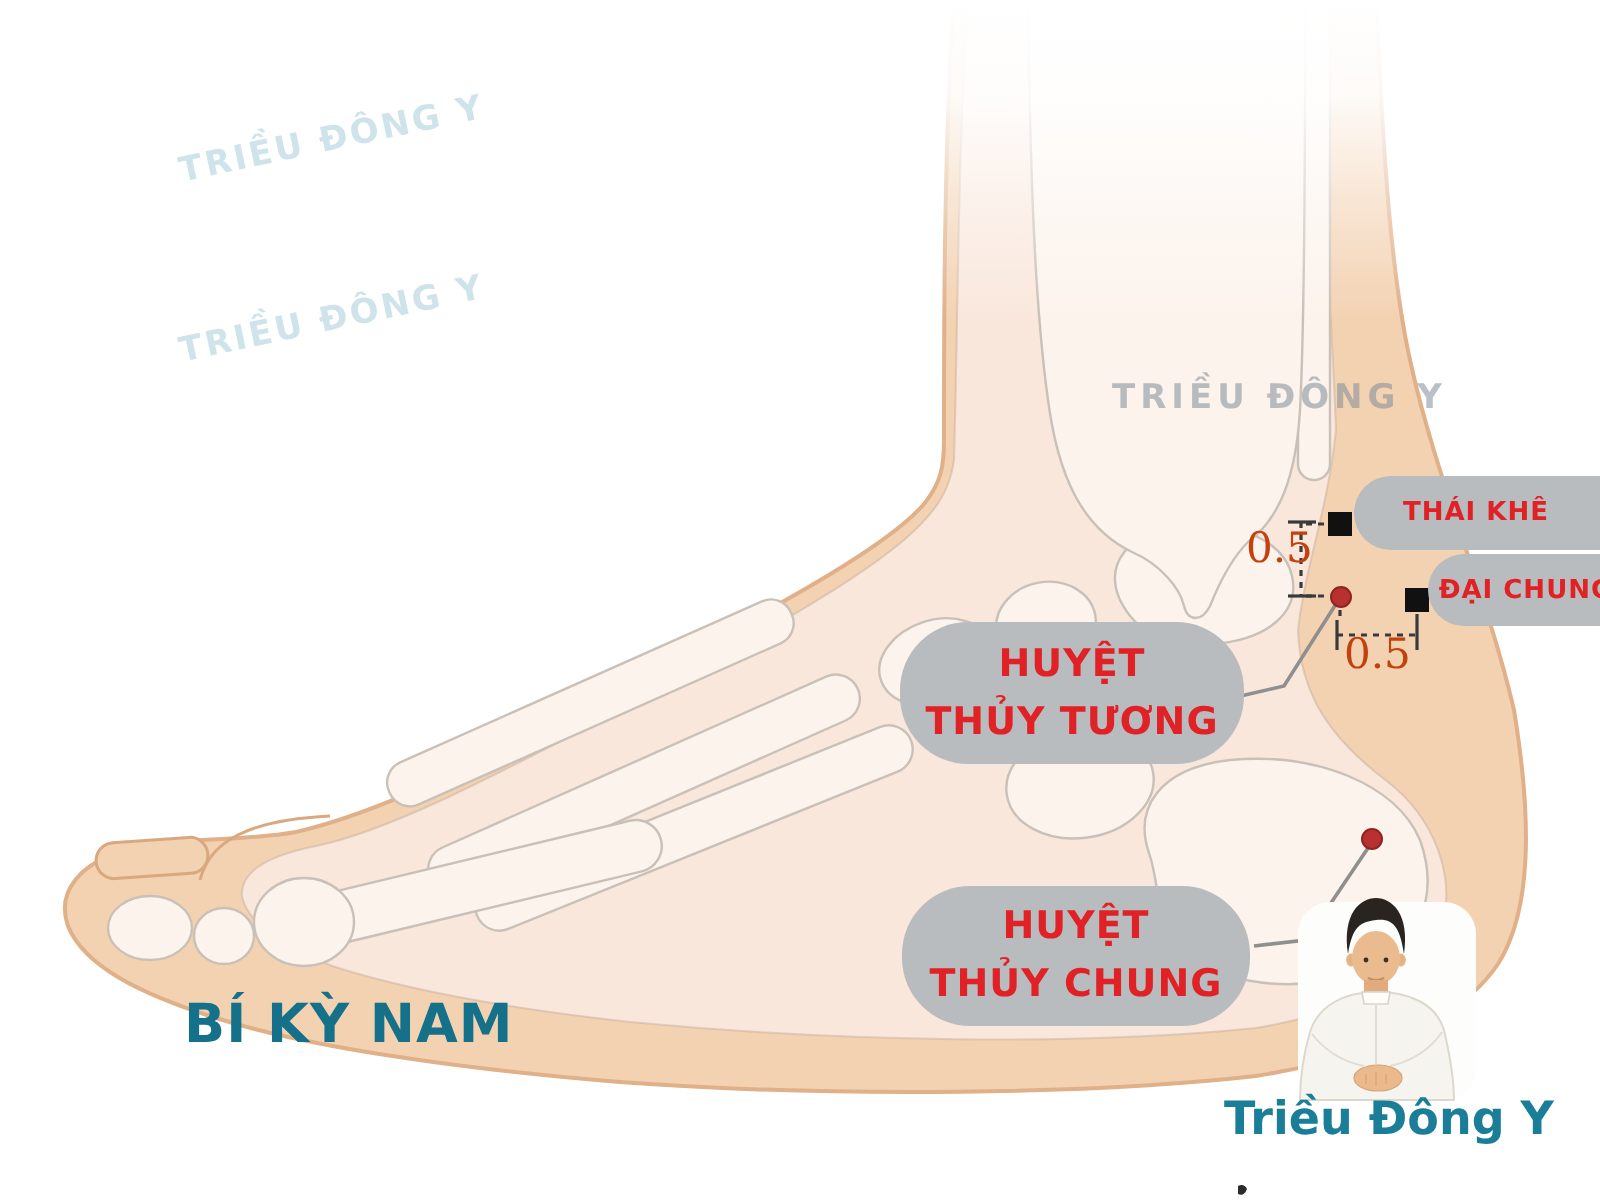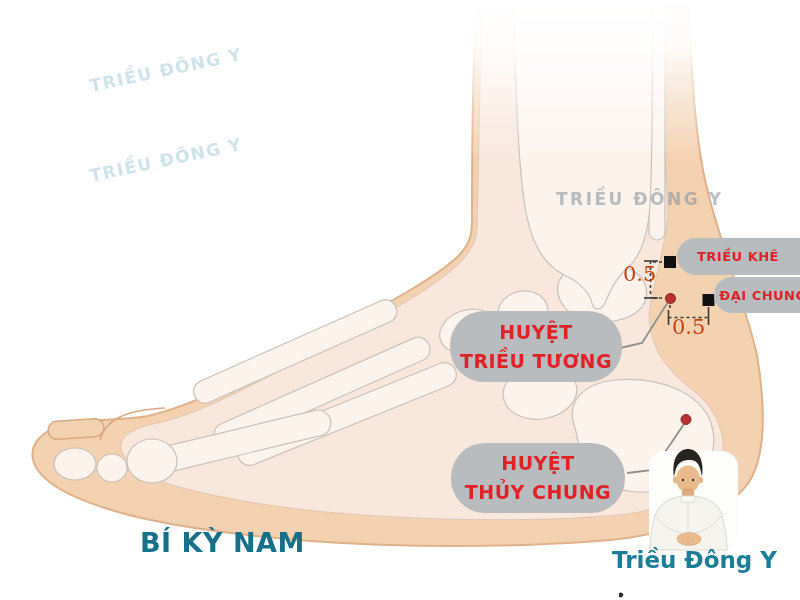--- a/index.html
+++ b/index.html
@@ -177,34 +177,34 @@
   </g>
 
   <path d="M 619 593 Q 622 591.5 623.5 594.5 Q 622 598.5 619 597 Z" fill="#2b2b2b"></path>
 </svg>
 
 <div class="abs wm-tilt" style="left:90px;top:76px;">TRIỀU ĐÔNG Y</div>
 <div class="abs wm-tilt" style="left:90px;top:166px;">TRIỀU ĐÔNG Y</div>
 <div class="abs wm-flat" style="left:556px;top:189px;">TRIỀU ĐÔNG Y</div>
 
 <div class="abs pill pill-small" style="left:677px;top:238px;width:146px;padding-right:24px;box-sizing:border-box;">
-  <span>TRIỀU KHÊ</span>
+  <span>THÁI KHÊ</span>
 </div>
 
 <div class="abs pill pill-small" style="left:714px;top:277px;width:112px;height:36px;padding-right:14px;box-sizing:border-box;">
   <span>ĐẠI CHUNG</span>
 </div>
 
 <div class="abs pill pill-big" style="left:450px;top:311px;width:172px;height:71px;">
   <span>HUYỆT</span>
-  <span>TRIỀU TƯƠNG</span>
+  <span>THỦY TƯƠNG</span>
 </div>
 
 <div class="abs pill pill-big" style="left:451px;top:443px;width:174px;height:70px;">
   <span>HUYỆT</span>
   <span>THỦY CHUNG</span>
 </div>
 
 <div class="abs measure" style="left:623px;top:262px;">0.5</div>
 <div class="abs measure" style="left:672px;top:315px;">0.5</div>
 
-<div class="abs brand-left" style="left:92px;top:527px;margin-left:48px;">BÍ KỲ NAM</div>
+<div class="abs brand-left" style="left:92px;top:497px;">BÍ KỲ NAM</div>
 <div class="abs brand-right" style="left:612px;top:547px;width:156px;">Triều Đông Y</div>
 
 </body></html>

